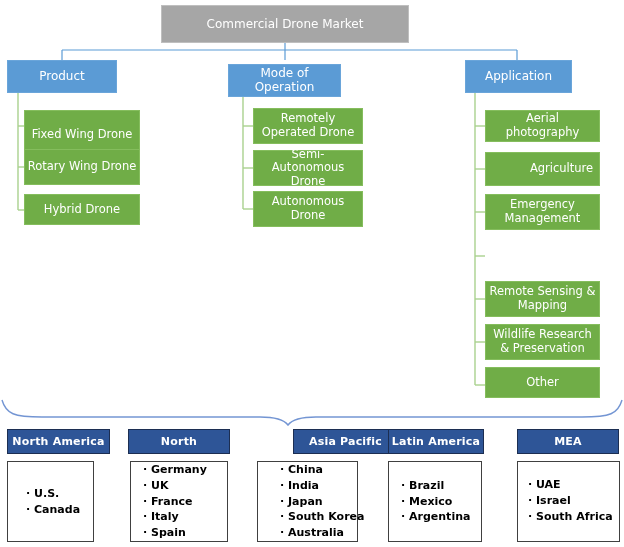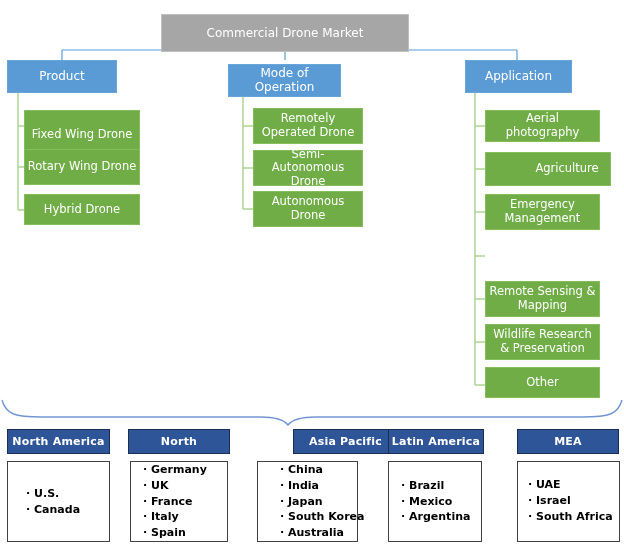--- a/index.html
+++ b/index.html
@@ -79,48 +79,48 @@
       <path d="M475,299 L485,299"></path>
       <path d="M475,342 L485,342"></path>
       <path d="M475,385 L485,385"></path>
     </g>
 
     <g>
       <path d="M2,400 C6,414 14,417 42,417 L260,417 Q282,417 288,425 Q294,417 316,417 L582,417 C610,417 618,414 622,400" stroke="#4472c4" stroke-opacity="0.75" stroke-width="1.4" fill="none"></path>
     </g>
   </svg>
 
-  <div class="abs title-box" style="left:161px;top:14px;width:248px;height:38px;">Commercial Drone Market</div>
+  <div class="abs title-box" style="left:161px;top:5px;width:248px;height:38px;">Commercial Drone Market</div>
 
   <div class="abs cat-header" style="left:7px;top:60px;width:110px;height:33px;">Product</div>
   <div class="abs cat-header" style="left:228px;top:64px;width:113px;height:33px;">Mode of Operation</div>
   <div class="abs cat-header" style="left:465px;top:60px;width:107px;height:33px;">Application</div>
 
   <div class="abs item-box" style="left:24px;top:110px;width:116px;height:49px;">Fixed Wing Drone</div>
   <div class="abs item-box" style="left:24px;top:149px;width:116px;height:36px;">Rotary Wing Drone</div>
   <div class="abs item-box" style="left:24px;top:194px;width:116px;height:31px;">Hybrid Drone</div>
 
   <div class="abs item-box" style="left:253px;top:108px;width:110px;height:36px;">Remotely Operated Drone</div>
   <div class="abs item-box" style="left:253px;top:150px;width:110px;height:36px;">Semi-Autonomous Drone</div>
   <div class="abs item-box" style="left:253px;top:191px;width:110px;height:36px;">Autonomous Drone</div>
 
   <div class="abs item-box" style="left:485px;top:110px;width:115px;height:32px;">Aerial photography</div>
-  <div class="abs item-box" style="left:485px;top:152px;width:126px;height:34px;padding-left:40px;">Agriculture</div>
+  <div class="abs item-box" style="left:485px;top:152px;width:115px;height:34px;padding-left:40px;">Agriculture</div>
   <div class="abs item-box" style="left:485px;top:194px;width:115px;height:36px;">Emergency Management</div>
   <div class="abs item-box" style="left:485px;top:281px;width:115px;height:36px;">Remote Sensing &amp; Mapping</div>
   <div class="abs item-box" style="left:485px;top:324px;width:115px;height:36px;">Wildlife Research &amp; Preservation</div>
   <div class="abs item-box" style="left:485px;top:367px;width:115px;height:31px;">Other</div>
 
   <div class="abs region-header" style="left:7px;top:429px;width:103px;height:25px;">North America</div>
   <div class="abs region-header" style="left:128px;top:429px;width:102px;height:25px;">North</div>
   <div class="abs region-header" style="left:255px;top:429px;width:105px;height:25px;margin-left:38px;">Asia Pacific</div>
   <div class="abs region-header" style="left:388px;top:429px;width:96px;height:25px;">Latin America</div>
   <div class="abs region-header" style="left:517px;top:429px;width:102px;height:25px;">MEA</div>
 
-  <div class="abs region-body" style="left:7px;top:461px;width:103px;height:81px;padding-left:18px;">
+  <div class="abs region-body" style="left:7px;top:461px;width:87px;height:81px;padding-left:18px;">
     <div class="country">U.S.</div>
     <div class="country">Canada</div>
   </div>
 
   <div class="abs region-body" style="left:130px;top:461px;width:98px;height:81px;">
     <div class="country">Germany</div>
     <div class="country">UK</div>
     <div class="country">France</div>
     <div class="country">Italy</div>
     <div class="country">Spain</div>

